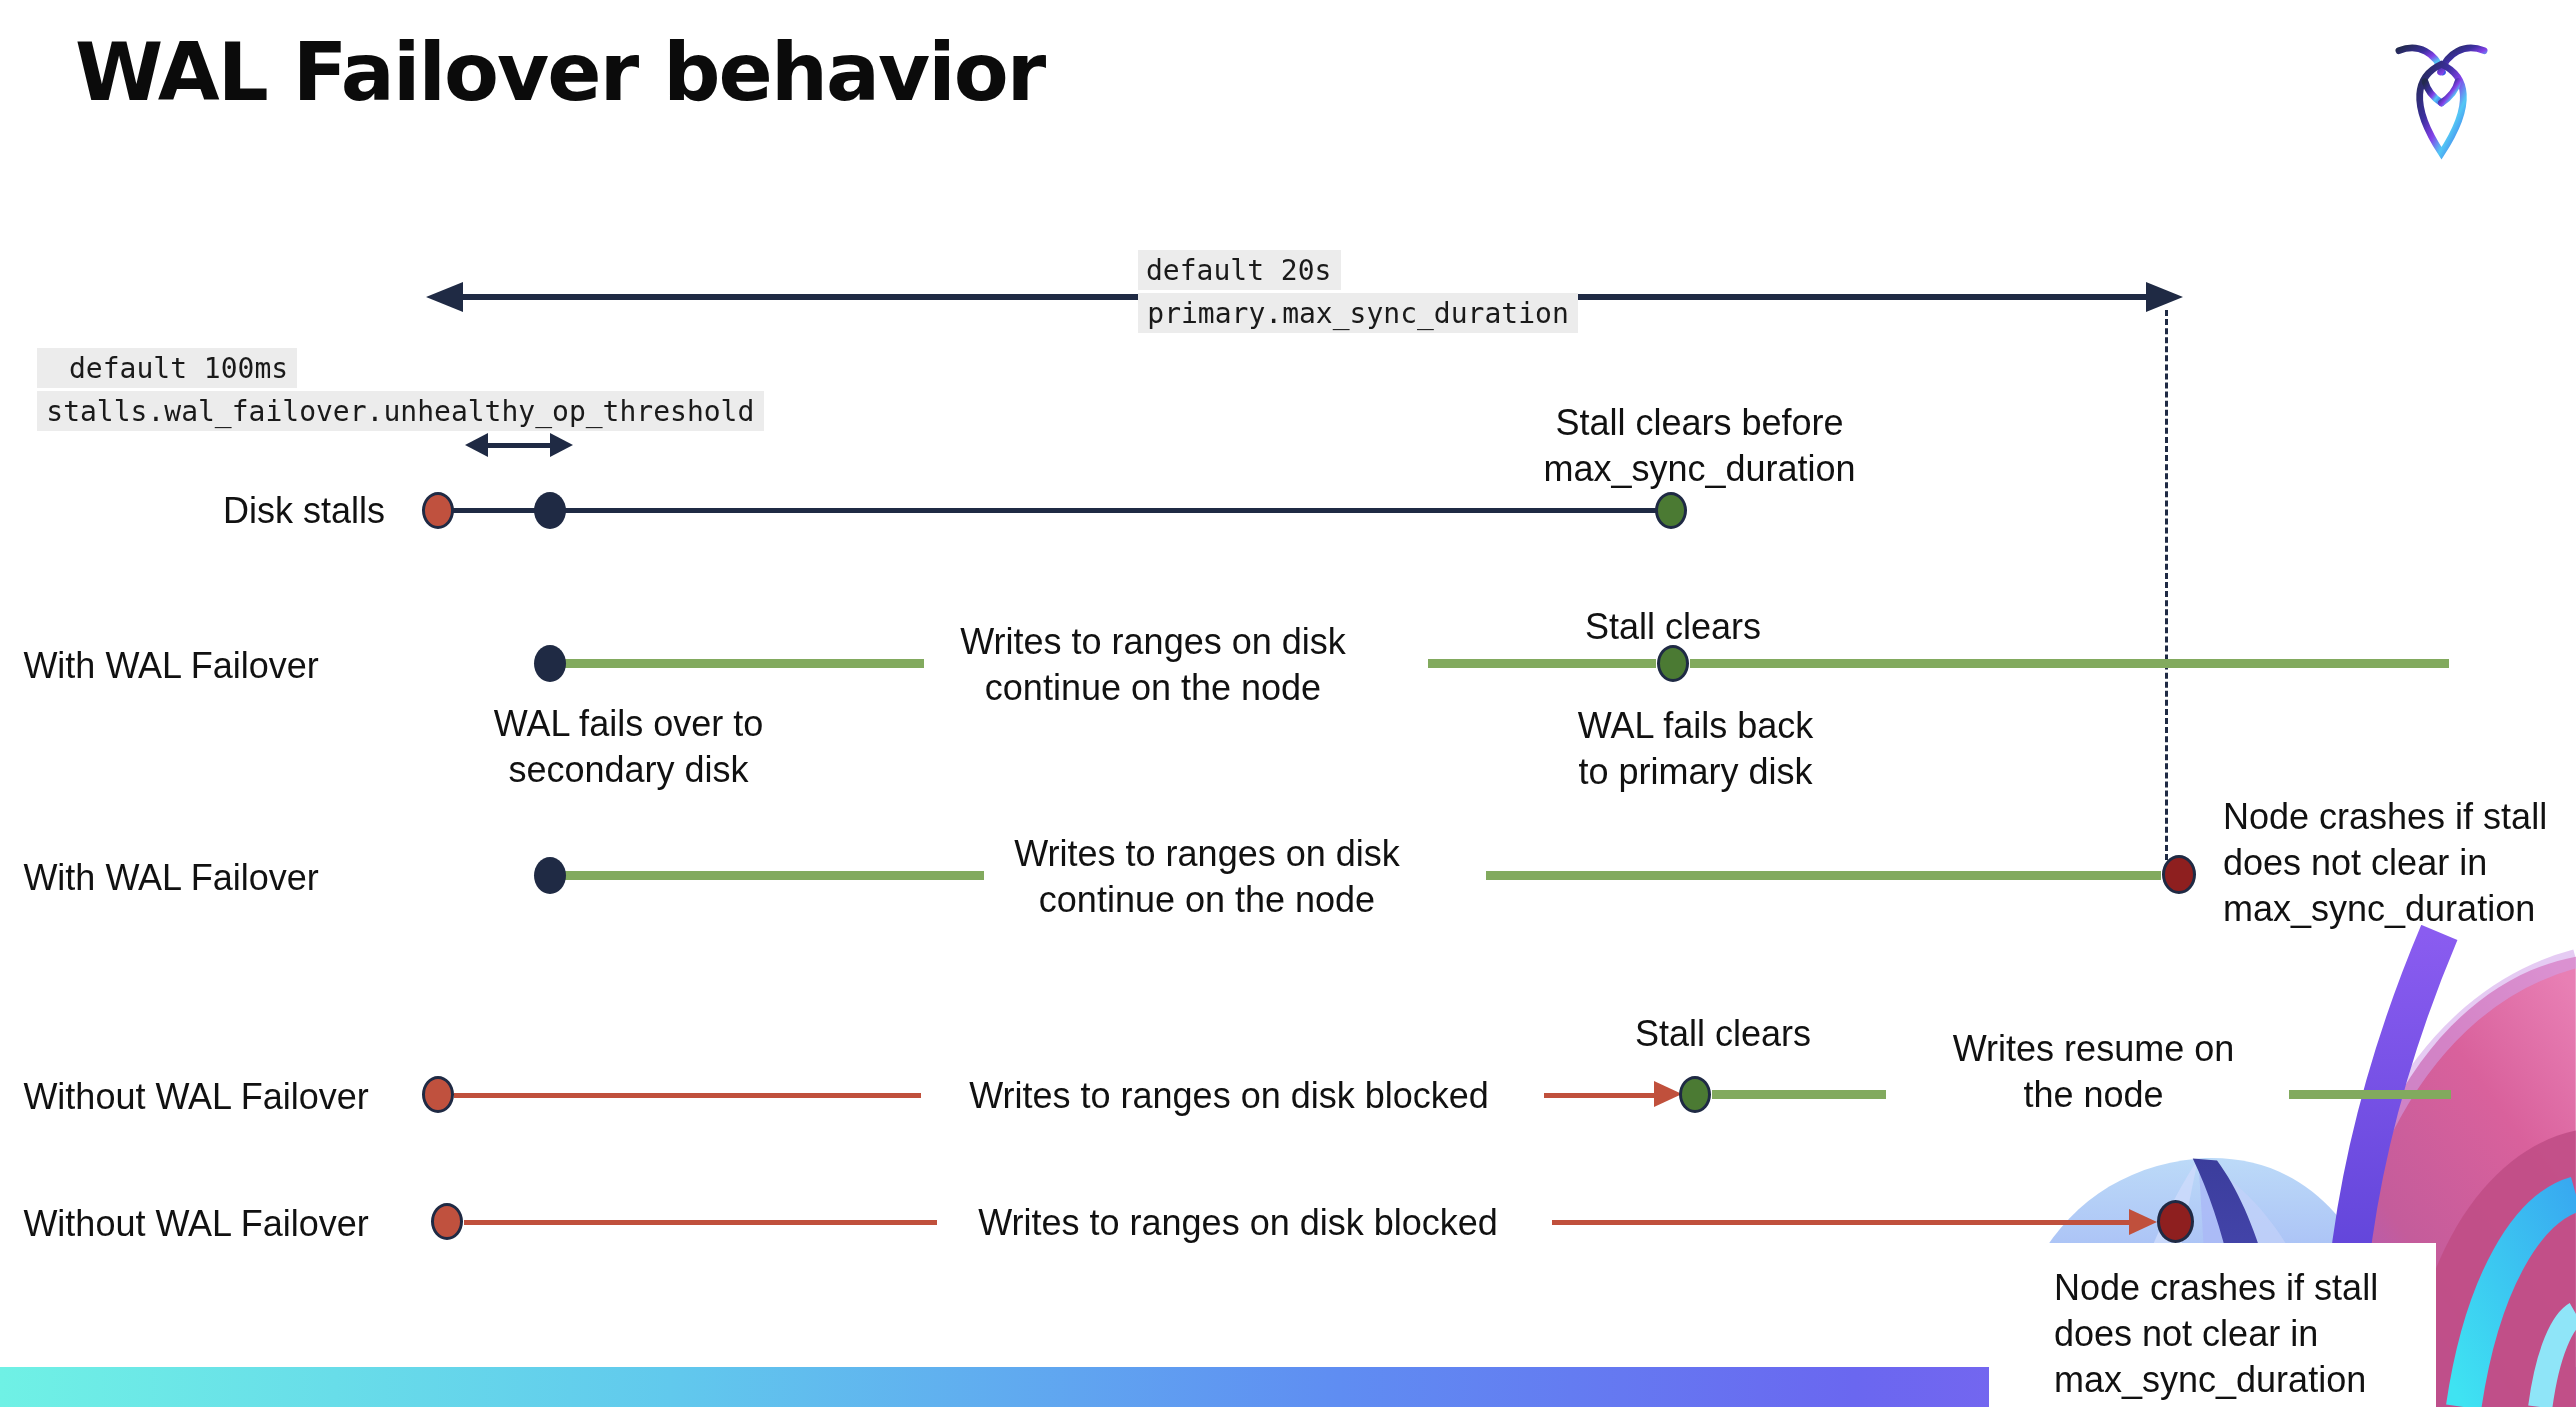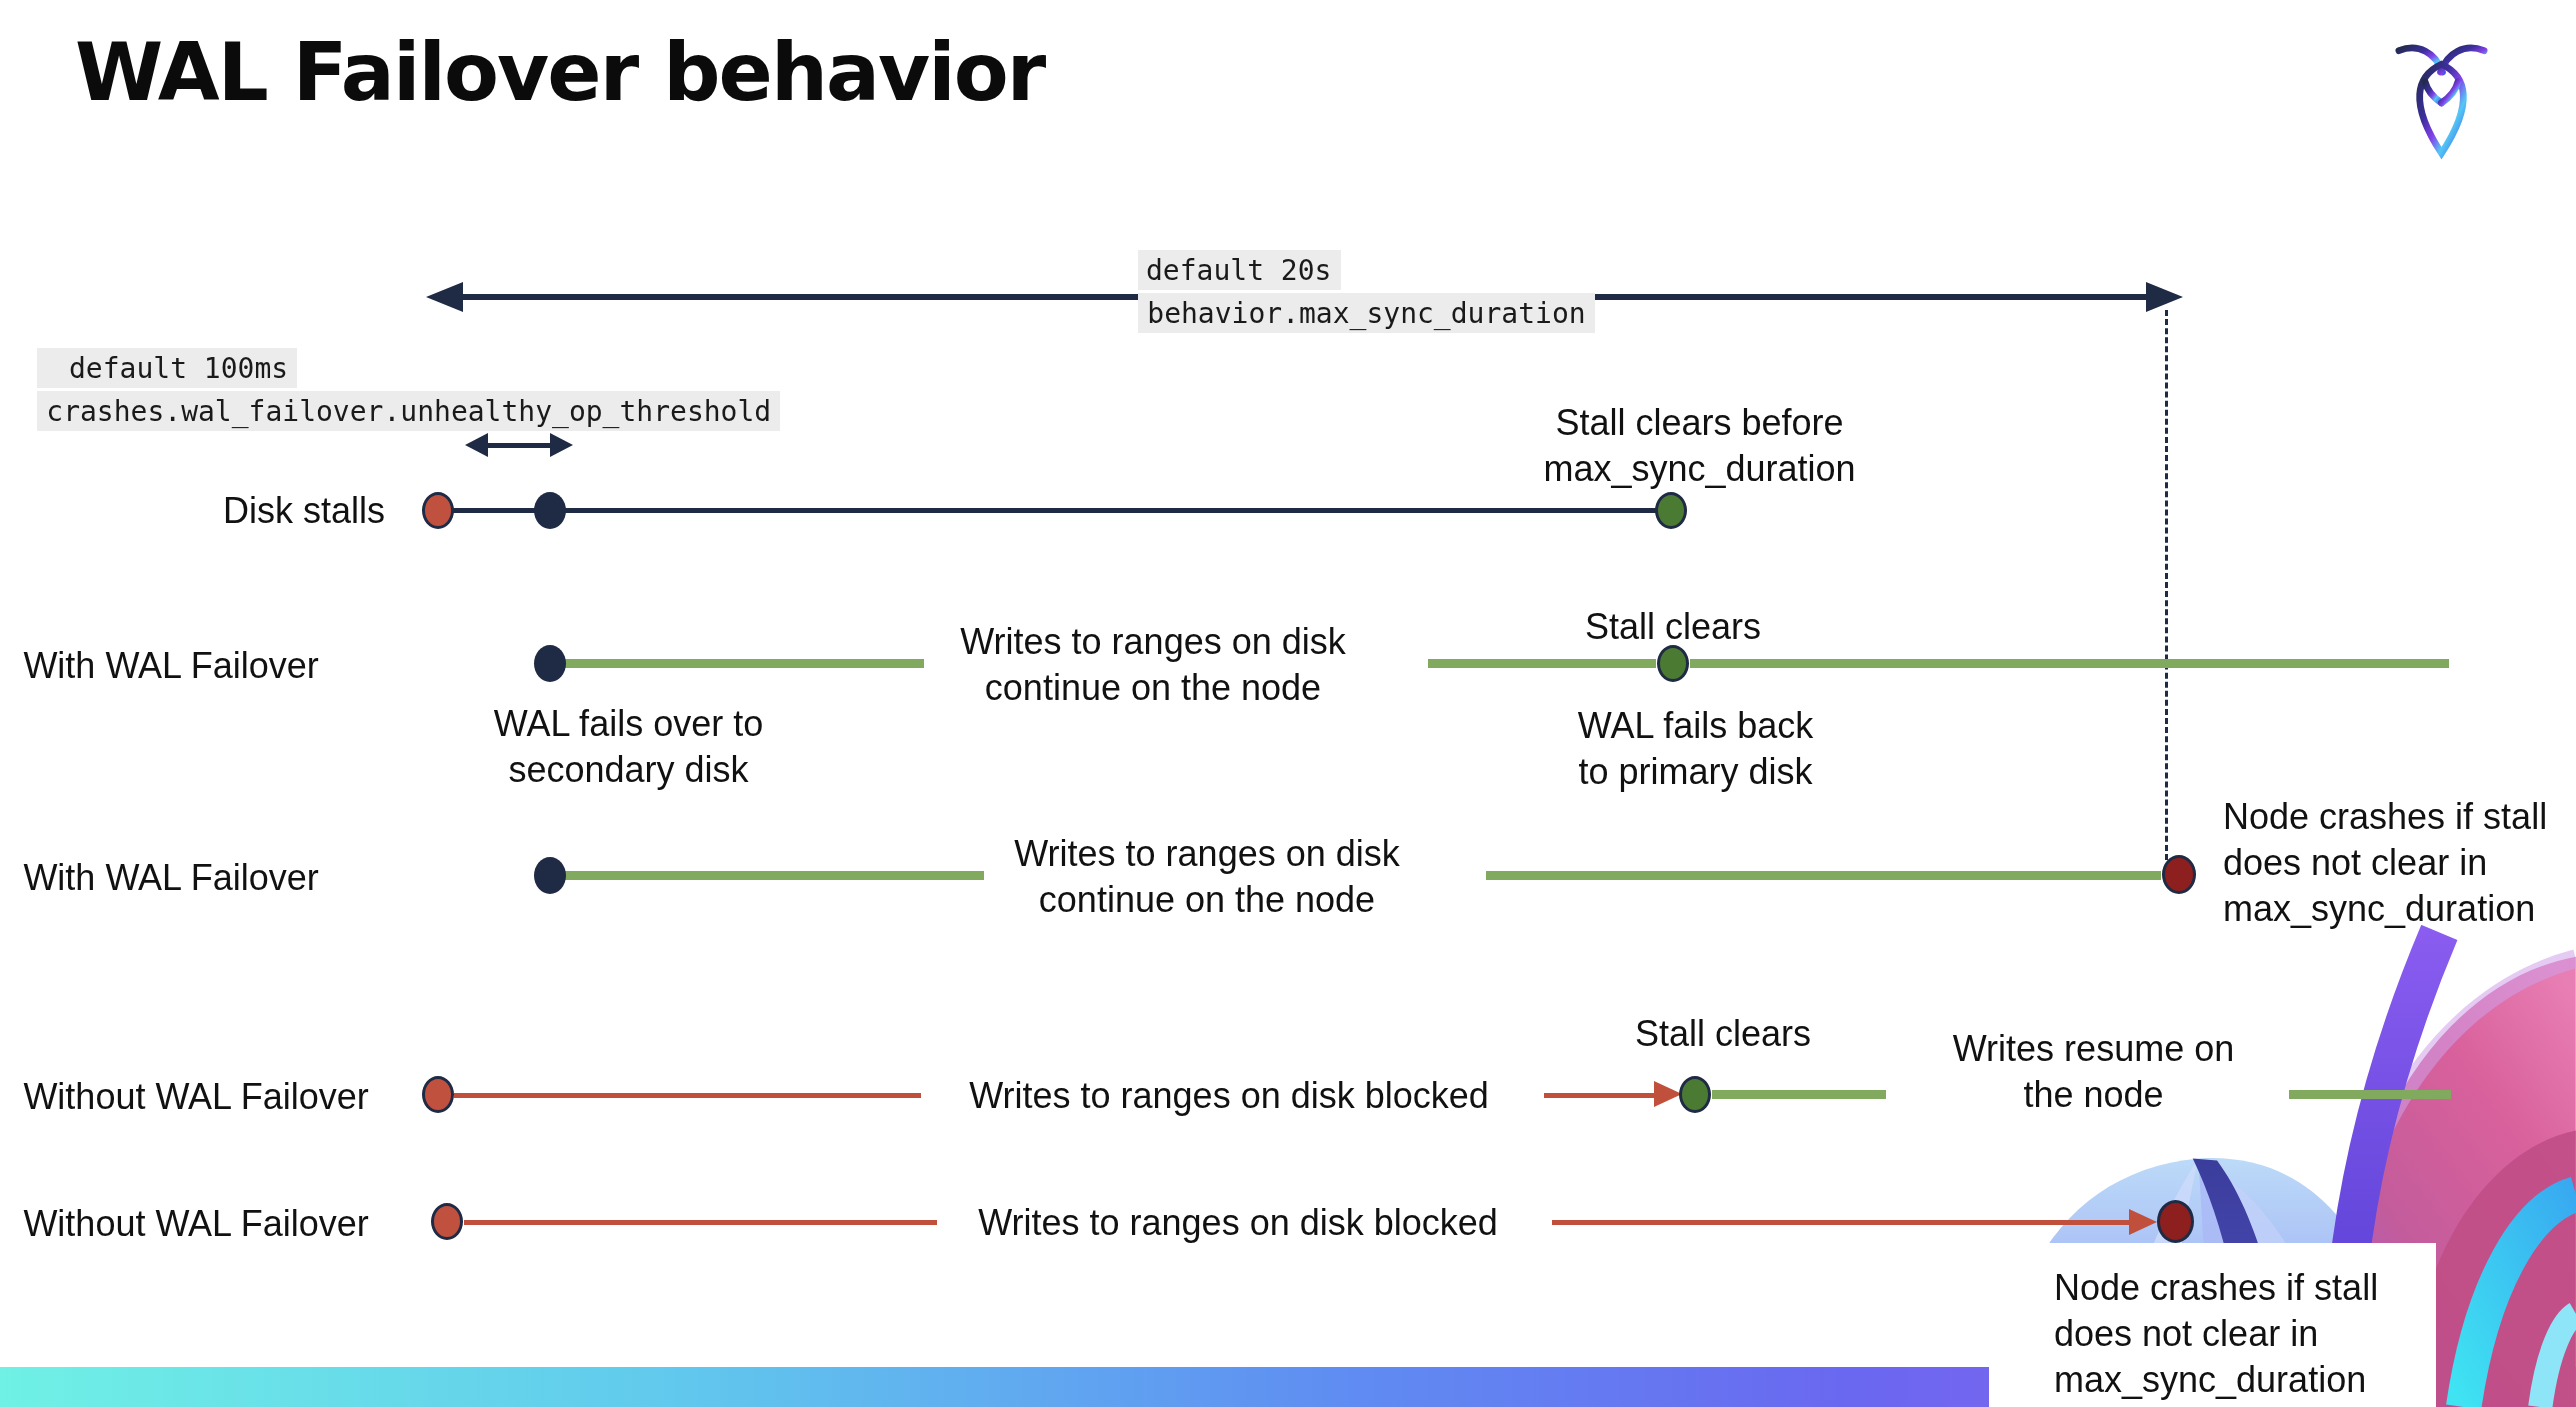--- a/index.html
+++ b/index.html
@@ -111,24 +111,24 @@
       <path d="M50 114 L50 64"></path>
       <path d="M50 64 C41 58 35 50 33 42"></path>
       <path d="M50 64 C59 58 65 50 67 42"></path>
     </g>
   </svg>
 
   <div class="abs hline navy-line" style="left:449px;top:294px;width:1703px;height:5.6px;"></div>
   <div class="abs tri tri-left-navy" style="left:426px;top:282px;"></div>
   <div class="abs tri tri-right-navy" style="left:2146px;top:282px;"></div>
   <div class="abs code" style="left:1138px;top:250px;padding-left:8px;">default 20s</div>
-  <div class="abs code" style="left:1138px;top:293px;">behavior.max_sync_duration</div>
+  <div class="abs code" style="left:1138px;top:293px;">primary.max_sync_duration</div>
 
   <div class="abs code" style="left:37px;top:348px;padding-left:32px;">default 100ms</div>
-  <div class="abs code" style="left:37px;top:391px;">crashes.wal_failover.unhealthy_op_threshold</div>
+  <div class="abs code" style="left:37px;top:391px;">stalls.wal_failover.unhealthy_op_threshold</div>
   <div class="abs hline navy-line" style="left:484px;top:443px;width:69px;"></div>
   <div class="abs tri tri-left-sm" style="left:465px;top:433px;"></div>
   <div class="abs tri tri-right-sm" style="left:550px;top:433px;"></div>
 
   <div class="abs dashed-v" style="left:2165px;top:310px;height:550px;"></div>
 
   <div class="abs ann right" style="left:93px;top:488px;width:292px;">Disk stalls</div>
   <div class="abs hline navy-line" style="left:437px;top:508px;width:1234px;"></div>
   <div class="abs dot dot-red" style="left:422px;top:492px;"></div>
   <div class="abs dot dot-navy" style="left:534px;top:492px;"></div>

